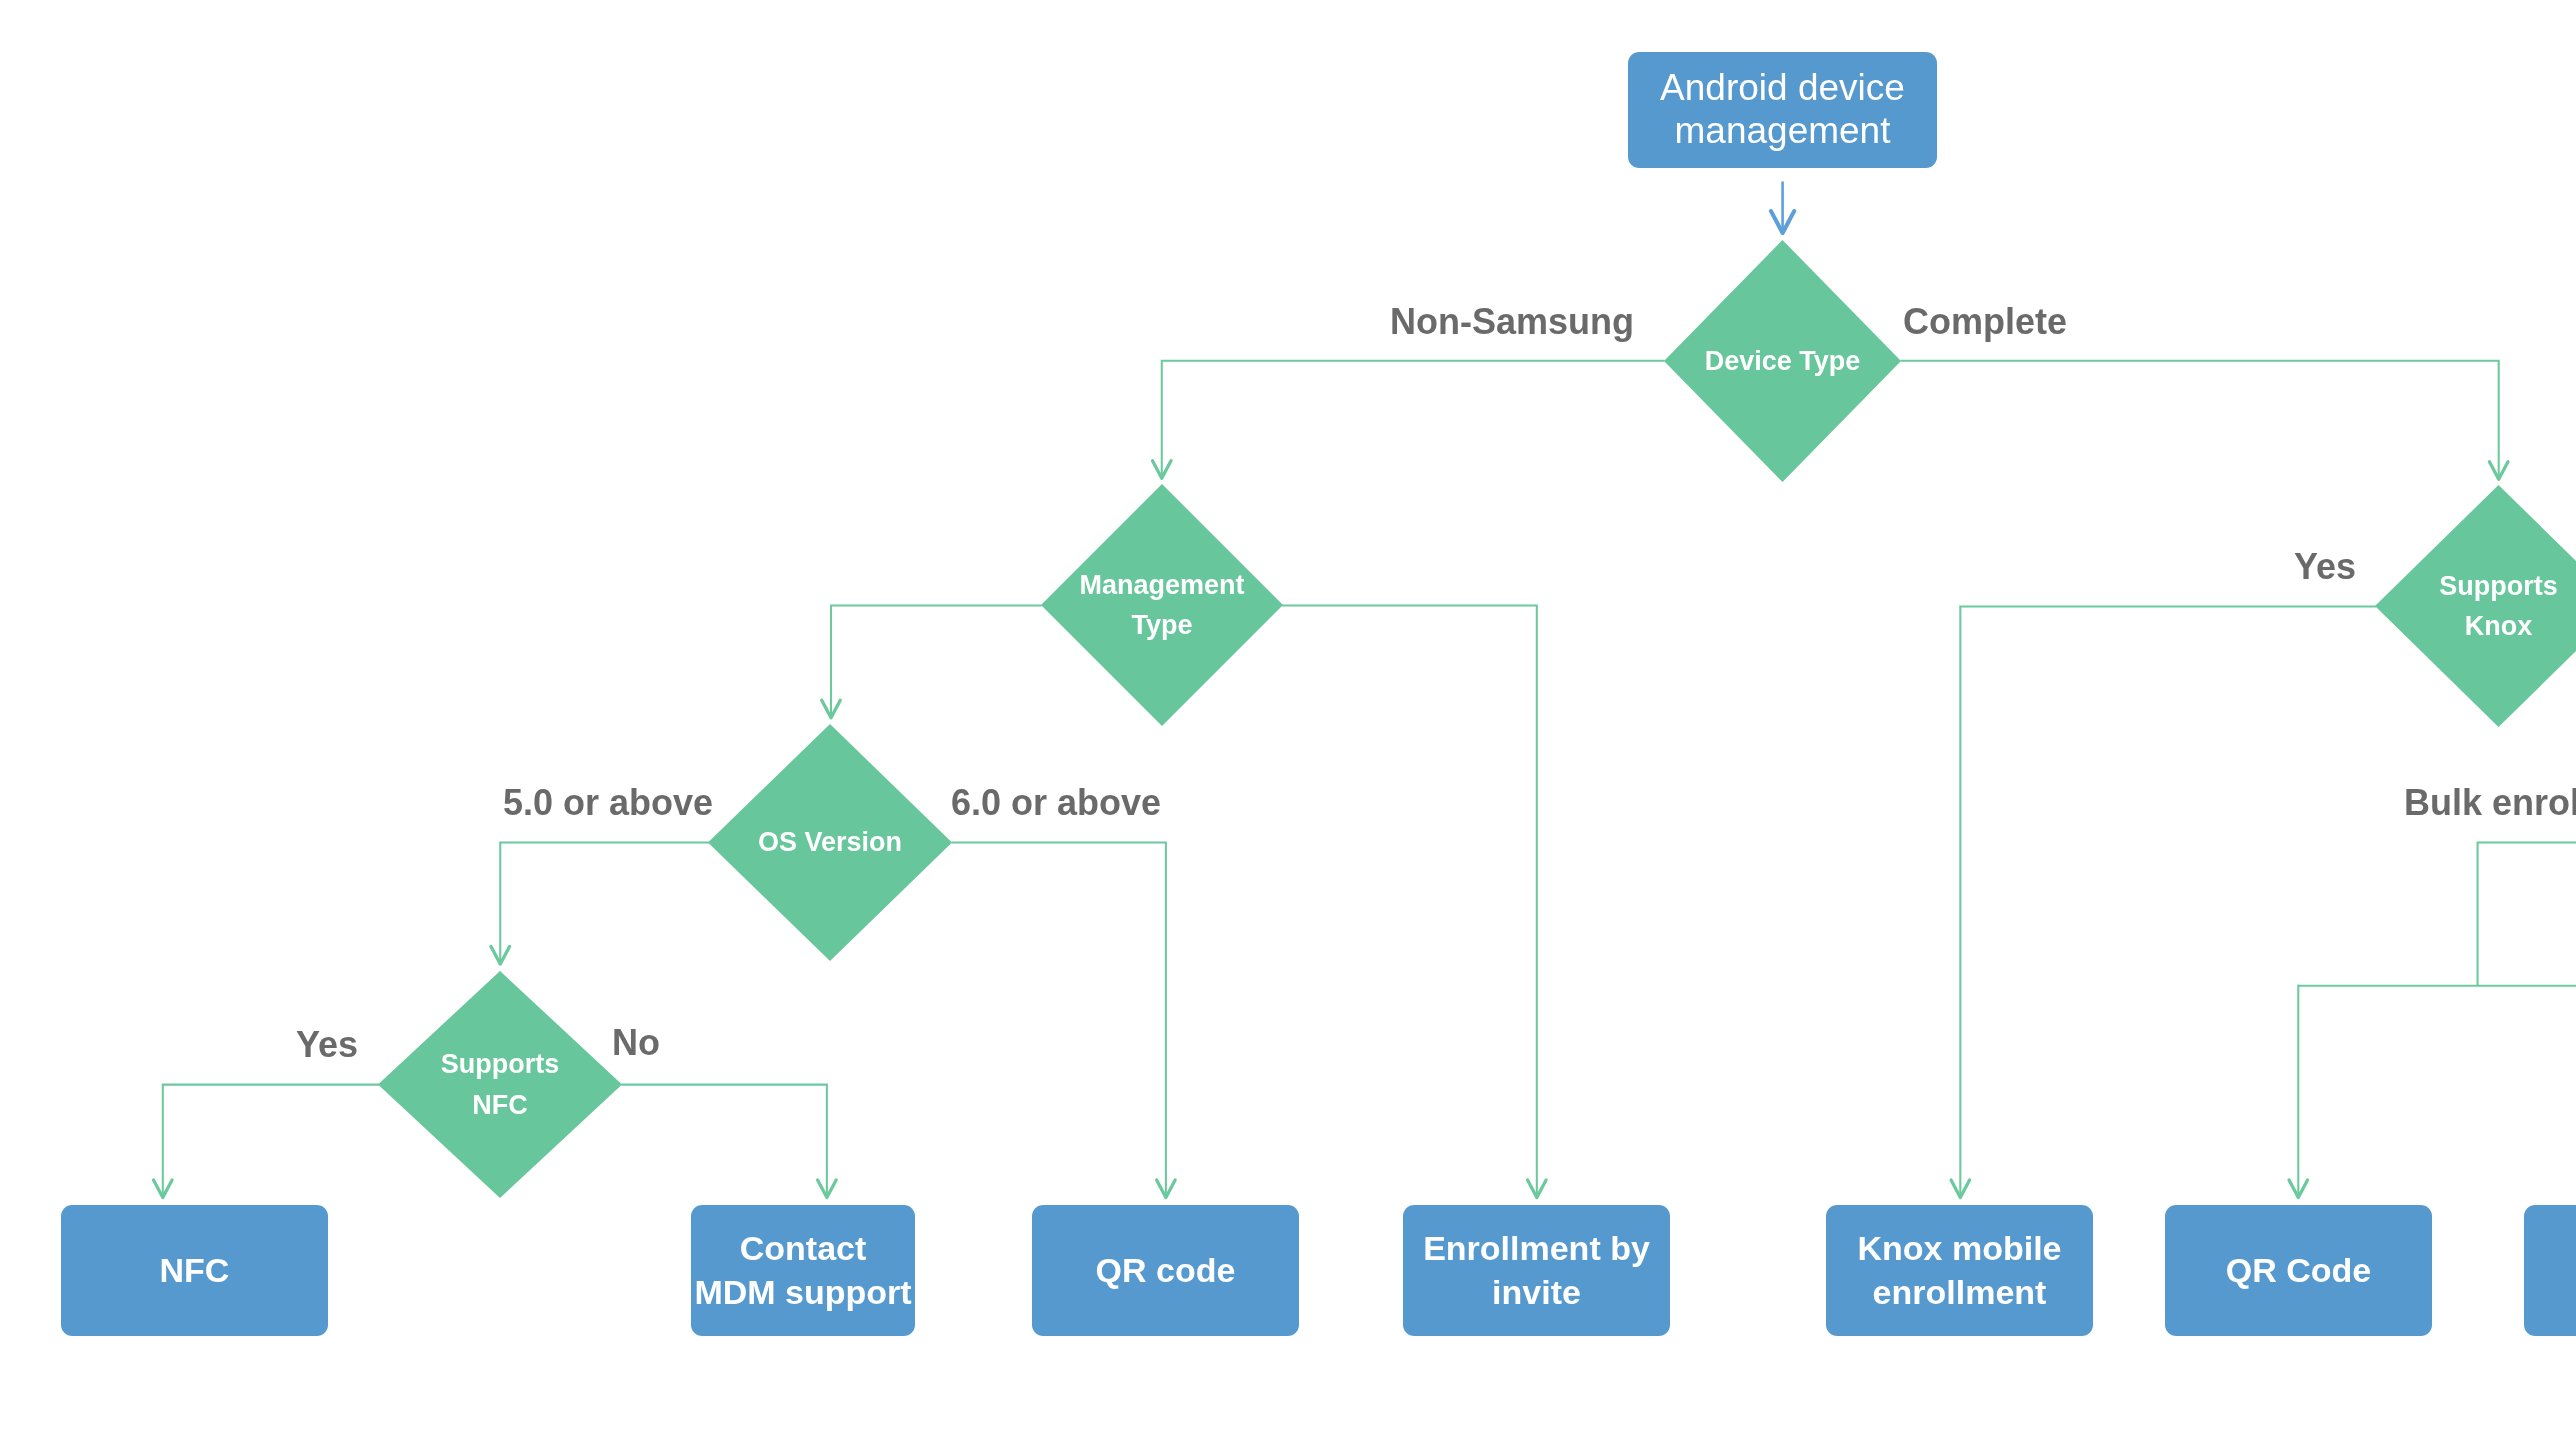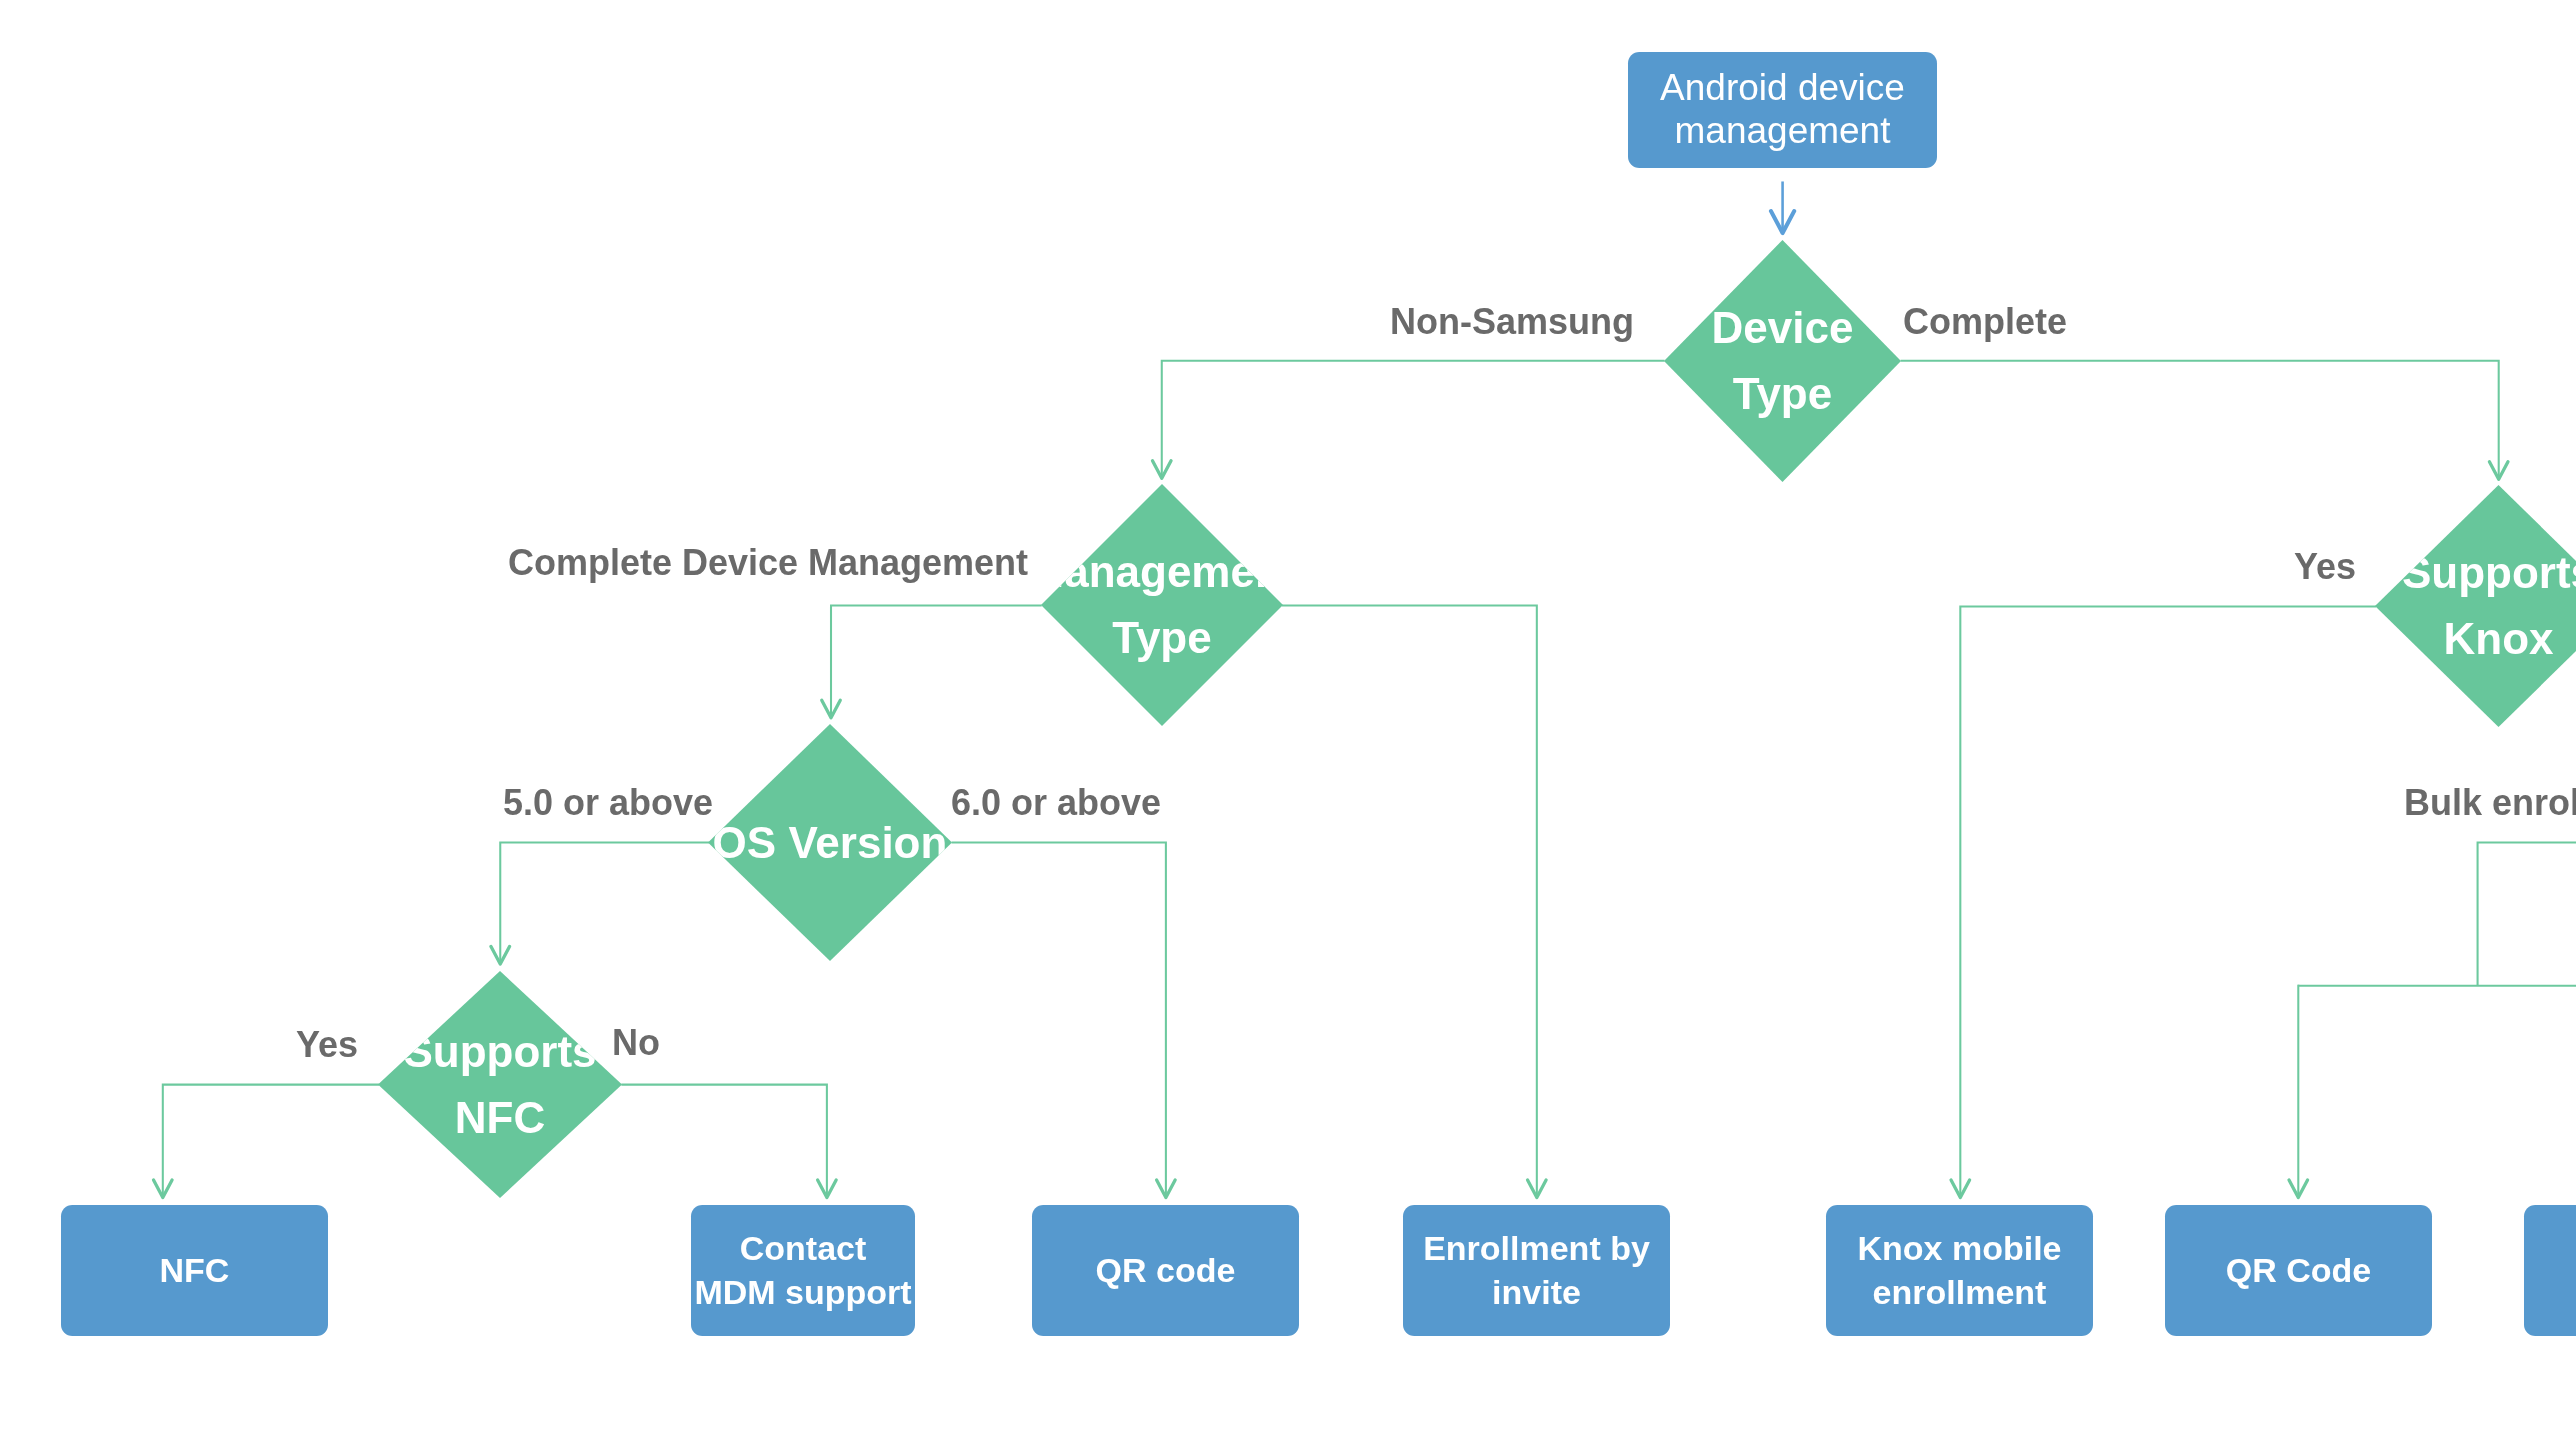--- a/index.html
+++ b/index.html
@@ -14,21 +14,21 @@
     position:absolute;background:var(--blue,#5699CE);border-radius:11.3px;
     color:#ffffff;display:flex;align-items:center;justify-content:center;
     text-align:center;font-weight:700;font-size:34px;line-height:1.28;
     white-space:pre-line;
   }
   .box.title{font-weight:400;font-size:37px;line-height:1.15;}
   .diamond{
     position:absolute;background:var(--green,#67C69B);
     clip-path:polygon(50% 0,100% 50%,50% 100%,0 50%);
     color:#ffffff;display:flex;align-items:center;justify-content:center;
-    text-align:center;font-weight:700;font-size:44px;line-height:1.5;
+    text-align:center;font-weight:700;font-size:27px;line-height:1.5;
     white-space:pre-line;
   }
   .elabel{
     position:absolute;transform:translate(-50%,-50%);
     color:var(--gray,#6A6A6A);font-weight:700;font-size:36px;white-space:nowrap;
   }
 </style>
 </head>
 <body>
 
@@ -102,21 +102,20 @@
 invite</div>
 
   <div class="box" style="left:2165px;top:1205px;width:267px;height:131px;">QR Code</div>
 
   <div class="box" style="left:2524px;top:1205px;width:267px;height:131px;">NFC</div>
 
   <div class="elabel" style="left:1512px;top:322px;">Non-Samsung</div>
 
   <div class="elabel" style="left:1985px;top:322px;">Complete</div>
 
-  <div class="elabel" style="left:768px;top:563px;">Complete Device Management</div>
 
 
   <div class="elabel" style="left:608px;top:803px;">5.0 or above</div>
 
   <div class="elabel" style="left:1056px;top:803px;">6.0 or above</div>
 
   <div class="elabel" style="left:327px;top:1045px;">Yes</div>
 
   <div class="elabel" style="left:636px;top:1043px;">No</div>
 

